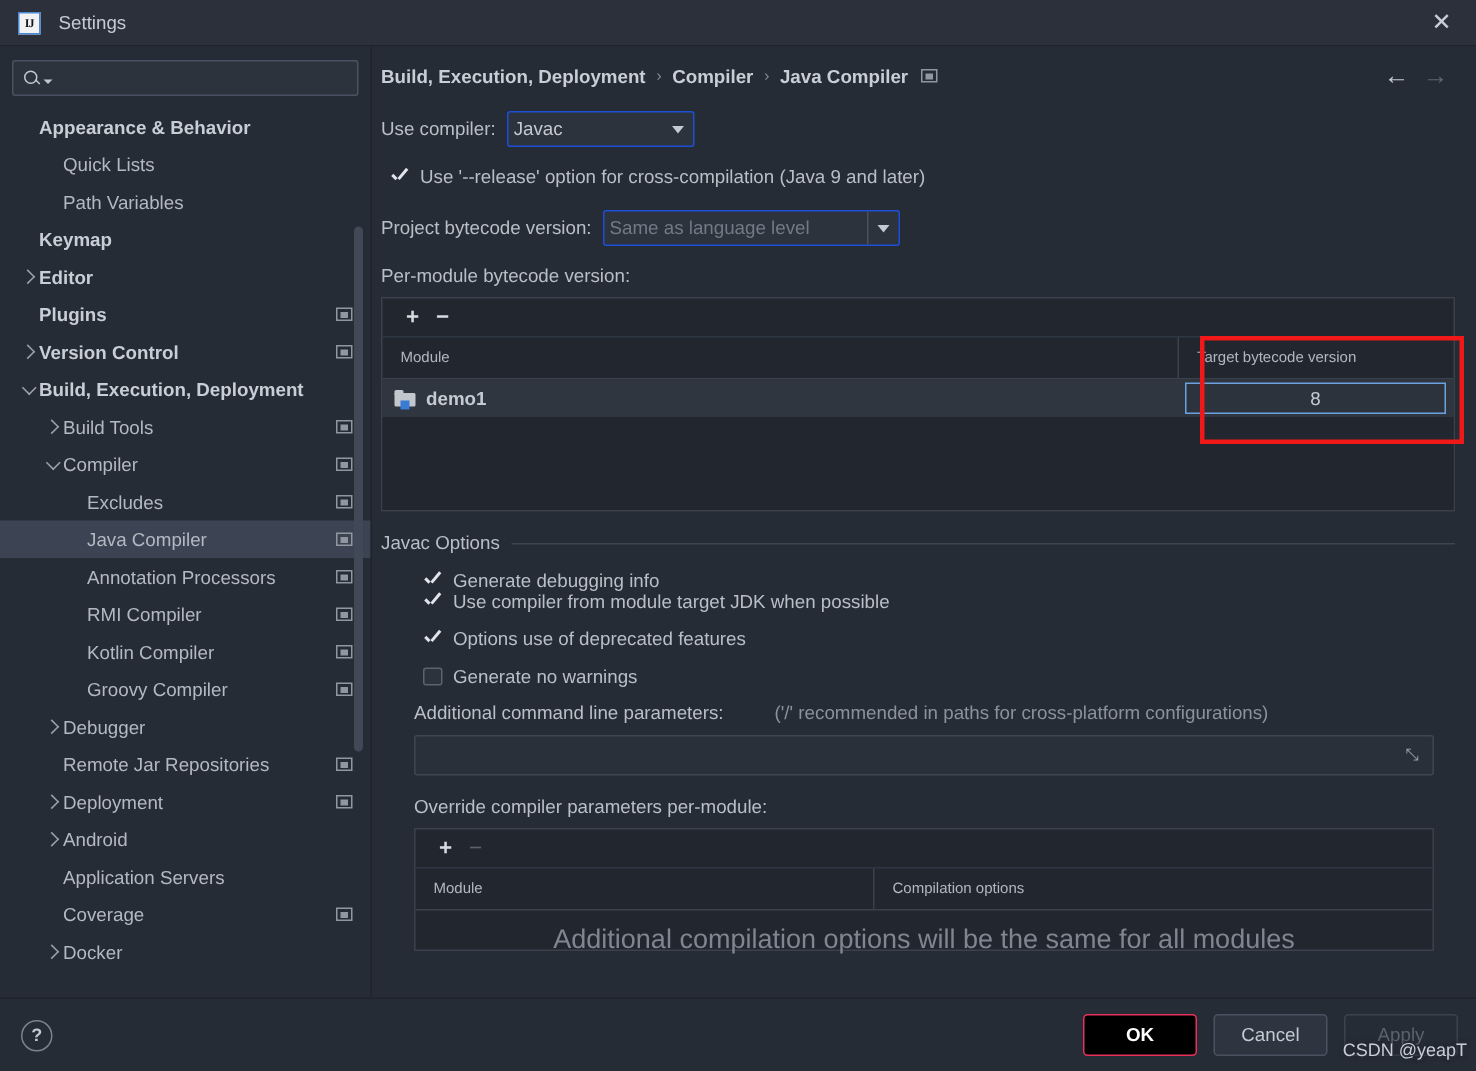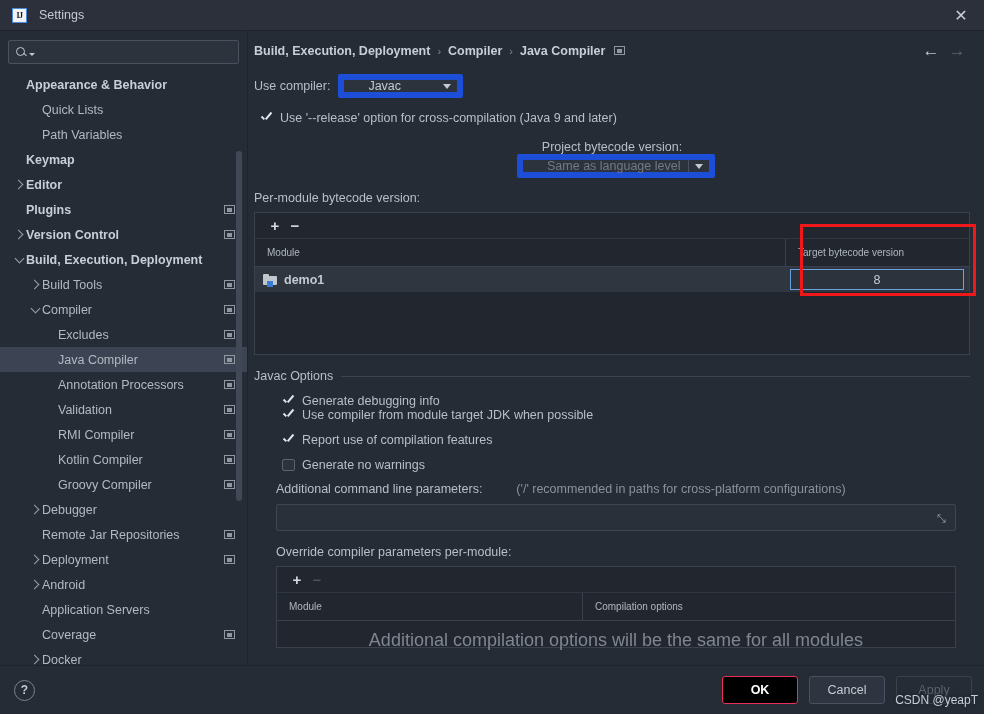--- a/index.html
+++ b/index.html
@@ -118,22 +118,22 @@
     font-size: 17px; line-height: 1; }
   .navarrow.back { color: #c2c8d0; }
   .navarrow.fwd { color: #5d6571; }
 
   .pane { flex: 1; padding: 0 14px 0 6px; overflow: hidden; }
 
   .row { display: flex; align-items: center; }
   .lbl { color: #b9bfc7; font-size: 12.5px; }
 
   .combo {
-    height: 24px; background: #2d333d; border: 6px solid #1d4ed8; border-radius: 2px;
-    display: flex; align-items: center; padding: 0 0 0 24px; color: #c4cad2; font-size: 12.5px;
+    height: 24px; background: #2d333d; border: 1px solid #1d4ed8; border-radius: 2px;
+    display: flex; align-items: center; padding: 0 0 0 3px; color: #c4cad2; font-size: 12.5px;
   }
   .combo .cval { flex: 1; }
   .combo .carrow {
     width: 21px; display: flex; align-items: center; justify-content: center;
   }
   .combo .carrow i {
     width: 0; height: 0; display: block;
     border-left: 4.5px solid transparent; border-right: 4.5px solid transparent;
     border-top: 5px solid #c4cad2;
   }
@@ -319,25 +319,20 @@
             <span class="tree-label plain">Java Compiler</span>
             <span class="badge-icon"></span>
           </div>
           <div class="tree-row">
             <span class="tree-arrow" style="margin-left: 44px;"></span>
             <span class="tree-label plain">Annotation Processors</span>
             <span class="badge-icon"></span>
           </div>
           <div class="tree-row">
             <span class="tree-arrow" style="margin-left: 44px;"></span>
-            <span class="tree-label plain">Validation</span>
-            <span class="badge-icon"></span>
-          </div>
-          <div class="tree-row">
-            <span class="tree-arrow" style="margin-left: 44px;"></span>
             <span class="tree-label plain">RMI Compiler</span>
             <span class="badge-icon"></span>
           </div>
           <div class="tree-row">
             <span class="tree-arrow" style="margin-left: 44px;"></span>
             <span class="tree-label plain">Kotlin Compiler</span>
             <span class="badge-icon"></span>
           </div>
           <div class="tree-row">
             <span class="tree-arrow" style="margin-left: 44px;"></span>
@@ -411,21 +406,21 @@
                 <i></i>
               </span>
           </div>
         </div>
 
         <div class="row" style="margin-top:13px; margin-left:6px;">
           <span class="cb on"></span>
           <span class="cb-text">Use '--release' option for cross-compilation (Java 9 and later)</span>
         </div>
 
-        <div class="row" style="margin-top:15px;flex-direction:column;">
+        <div class="row" style="margin-top:15px;">
           <span class="lbl">Project bytecode version:</span>
           <div class="combo split disabled" style="width:198px; margin-left:8px;">
             <span class="cval">Same as language level</span>
             <span class="carrow">
                 <i></i>
               </span>
           </div>
         </div>
 
         <div style="margin-top:13px;" class="lbl">Per-module bytecode version:</div>
@@ -464,21 +459,21 @@
             <div class="row" style="margin-top: 11px; margin-left: 28px;">
               <span class="cb on"></span>
               <span class="cb-text">Generate debugging info</span>
             </div>
             <div class="row" style="margin-top: 0px; margin-left: 28px;">
               <span class="cb on"></span>
               <span class="cb-text">Use compiler from module target JDK when possible</span>
             </div>
             <div class="row" style="margin-top: 11px; margin-left: 28px;">
               <span class="cb on"></span>
-              <span class="cb-text">Report use of compilation features</span>
+              <span class="cb-text">Options use of deprecated features</span>
             </div>
             <div class="row" style="margin-top: 11px; margin-left: 28px;">
               <span class="cb off"></span>
               <span class="cb-text">Generate no warnings</span>
             </div>
           </div>
 
         <div class="row" style="margin-top:10px; margin-left:22px;">
           <span class="lbl">Additional command line parameters:</span>
           <span class="hint" style="margin-left:34px;">('/' recommended in paths for cross-platform configurations)</span>

